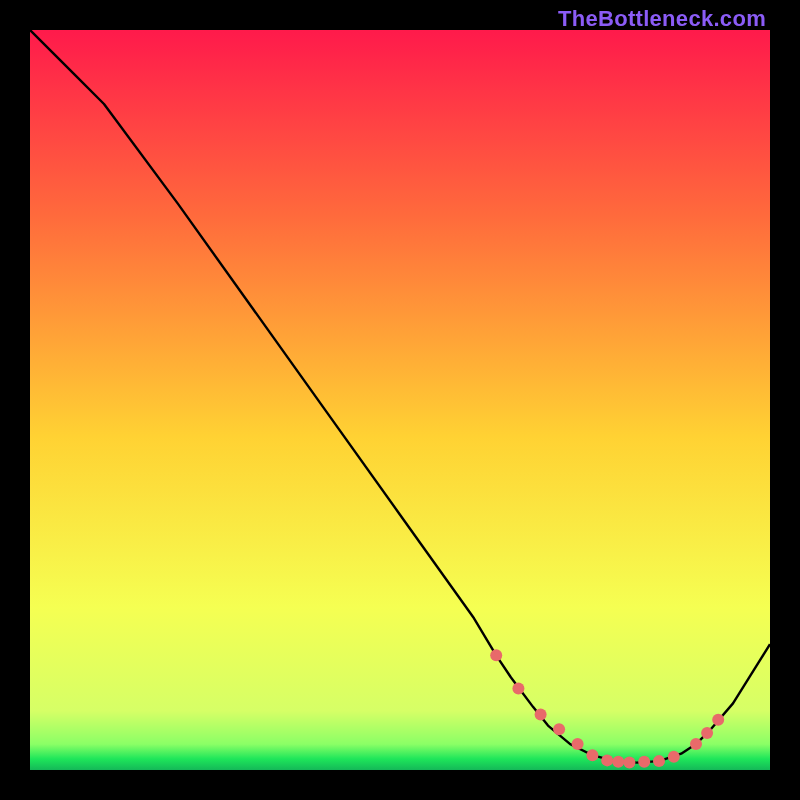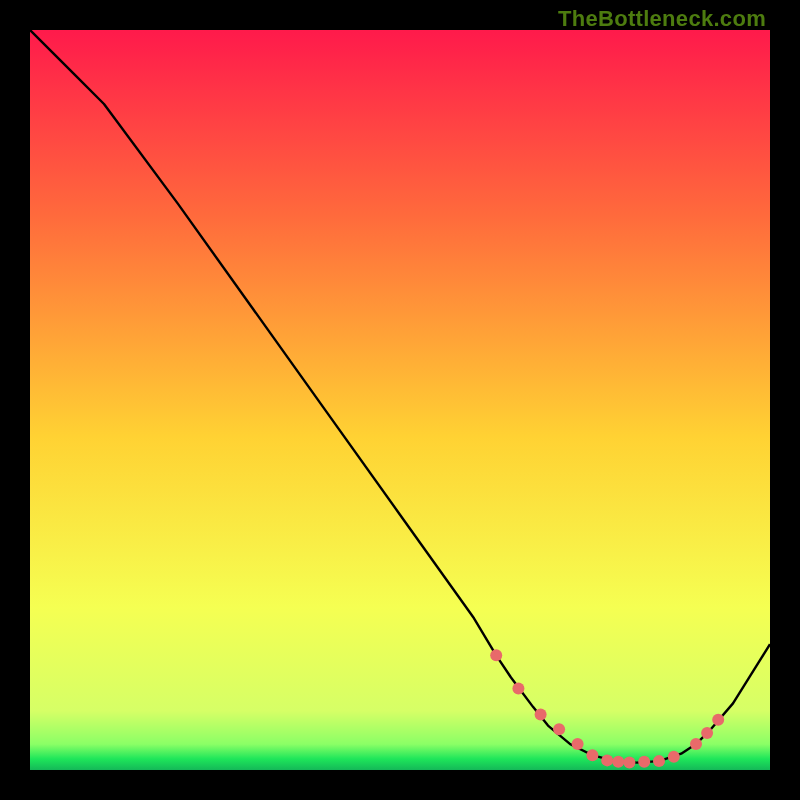--- a/index.html
+++ b/index.html
@@ -1,18 +1,18 @@
 <!DOCTYPE html>
 <html><head>
 <meta charset="utf-8">
 <style>
   html,body{margin:0;padding:0;width:800px;height:800px;background:#000;overflow:hidden;font-family:Arial,Helvetica,sans-serif}
   .frame{position:absolute;left:0;top:0;width:800px;height:800px;background:#000}
   .plot{position:absolute;left:30px;top:30px;width:740px;height:740px}
-  .watermark{position:absolute;top:6px;right:34px;color:#4d7c0f;font-size:22px;font-weight:600;letter-spacing:.3px}
+  .watermark{position:absolute;top:6px;right:34px;color:#8b5cf6;font-size:22px;font-weight:600;letter-spacing:.3px}
   svg{display:block}
 </style>
 </head>
 <body>
 <div class="frame">
   <div class="watermark">TheBottleneck.com</div>
   <div class="plot">
     <svg id="svg" width="740" height="740" viewBox="0 0 740 740">
         <defs>
           <linearGradient id="bg" x1="0" y1="0" x2="0" y2="1">

